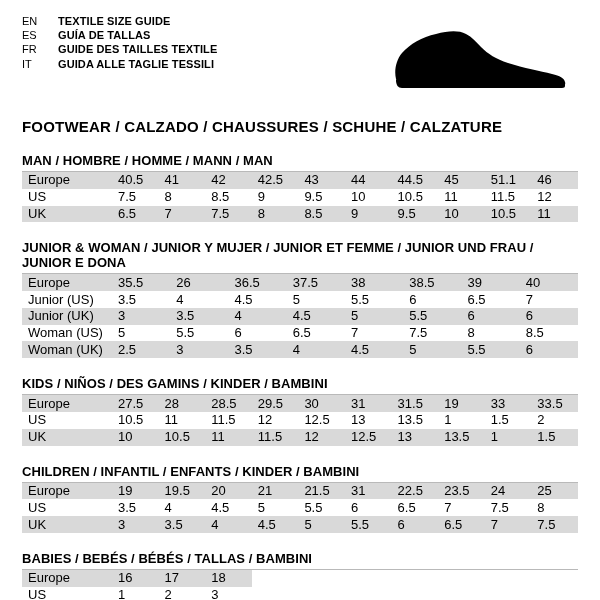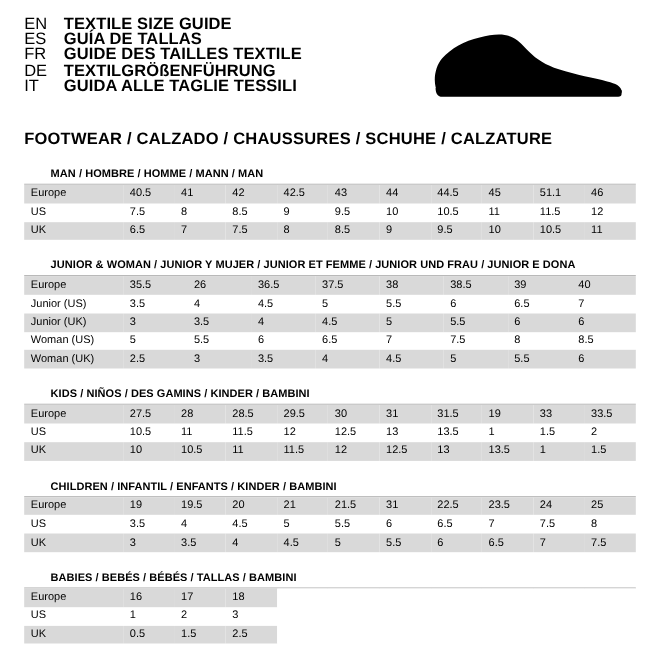--- a/index.html
+++ b/index.html
@@ -26,21 +26,21 @@
 
   
   .header {
     position: relative;
     padding: 16px 22px 0 22px;
     height: 110px;
     box-sizing: border-box;
   }
   .lang-table {
     border-collapse: collapse;
-    font-size: 15px;
+    font-size: 11px;
   }
   .lang-table td {
     padding: 0 0 3.2px 0;
     vertical-align: top;
     line-height: 11px;
   }
   .lang-code {
     width: 36px;
     font-weight: normal;
   }
@@ -65,34 +65,33 @@
     letter-spacing: 0.2px;
   }
 
   
   .section {
     padding: 0 22px;
     margin-top: 18px;
   }
   .section-title {
     font-weight: bold;
-    font-size: 10px;
+    font-size: 13px;
     padding-bottom: 3px;
     letter-spacing: 0.05px;
-    margin-left: 24px;
   }
   .rule {
     border-top: 1px solid #b9b9b9;
     margin-bottom: 0px;
   }
   table.size {
     border-collapse: collapse;
     width: 100%;
     table-layout: fixed;
-    font-size: 10px;
+    font-size: 13px;
   }
   table.size td {
     padding: 3.4px 0 3.4px 6px;
     line-height: 10px;
     white-space: nowrap;
   }
   table.size tr.shaded td {
     background: #d9d9d9;
   }
   td.rowlabel {
@@ -115,24 +114,20 @@
           <td class="lang-code">EN</td>
           <td class="lang-title">TEXTILE SIZE GUIDE</td>
         </tr>
         <tr>
           <td class="lang-code">ES</td>
           <td class="lang-title">GUÍA DE TALLAS</td>
         </tr>
         <tr>
           <td class="lang-code">FR</td>
           <td class="lang-title">GUIDE DES TAILLES TEXTILE</td>
-        </tr>
-        <tr>
-          <td class="lang-code">DE</td>
-          <td class="lang-title">TEXTILGRÖßENFÜHRUNG</td>
         </tr>
         <tr>
           <td class="lang-code">IT</td>
           <td class="lang-title">GUIDA ALLE TAGLIE TESSILI</td>
         </tr>
       </tbody>
     </table>
 
     <div class="shoe-wrap">
       <svg viewBox="0 0 190 70" width="190" height="70" aria-hidden="true">

